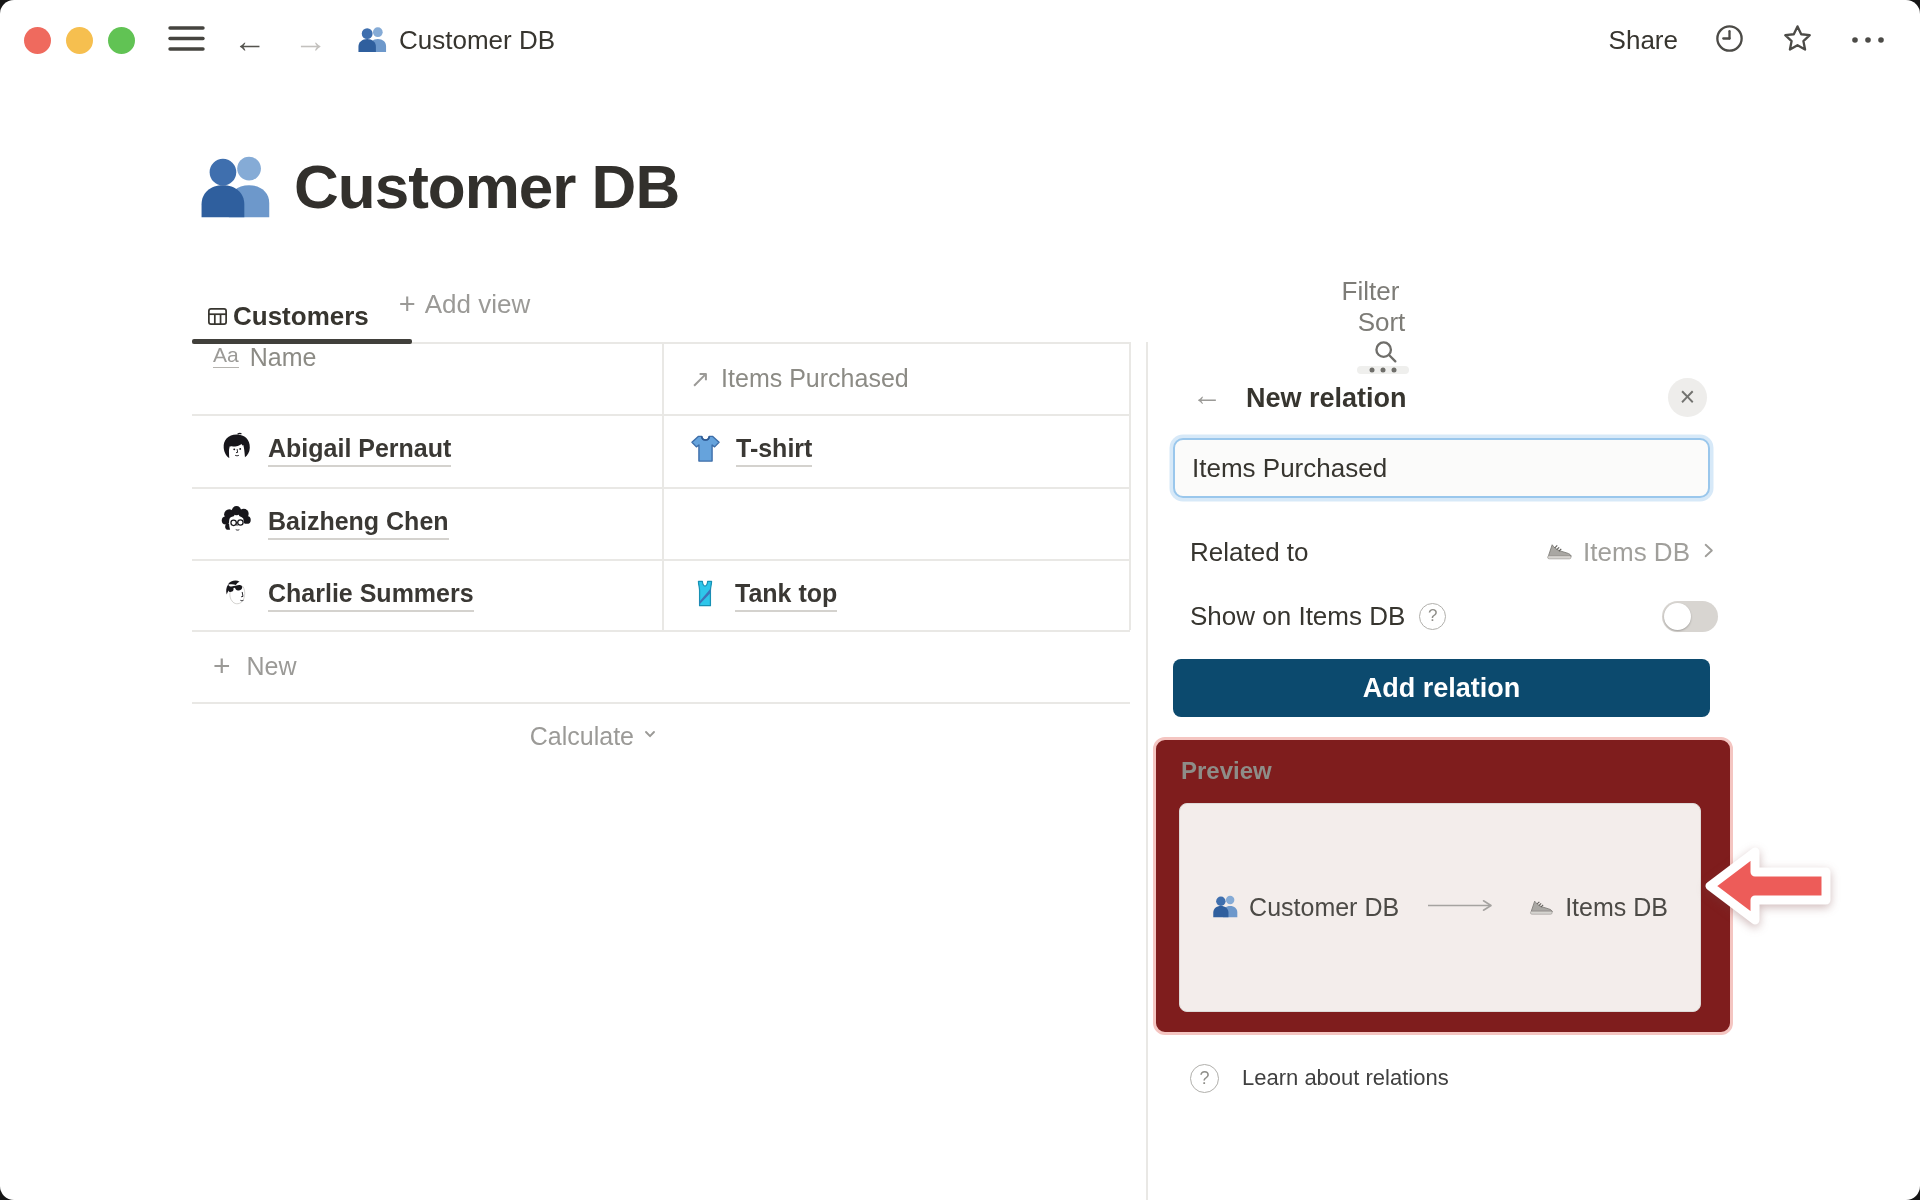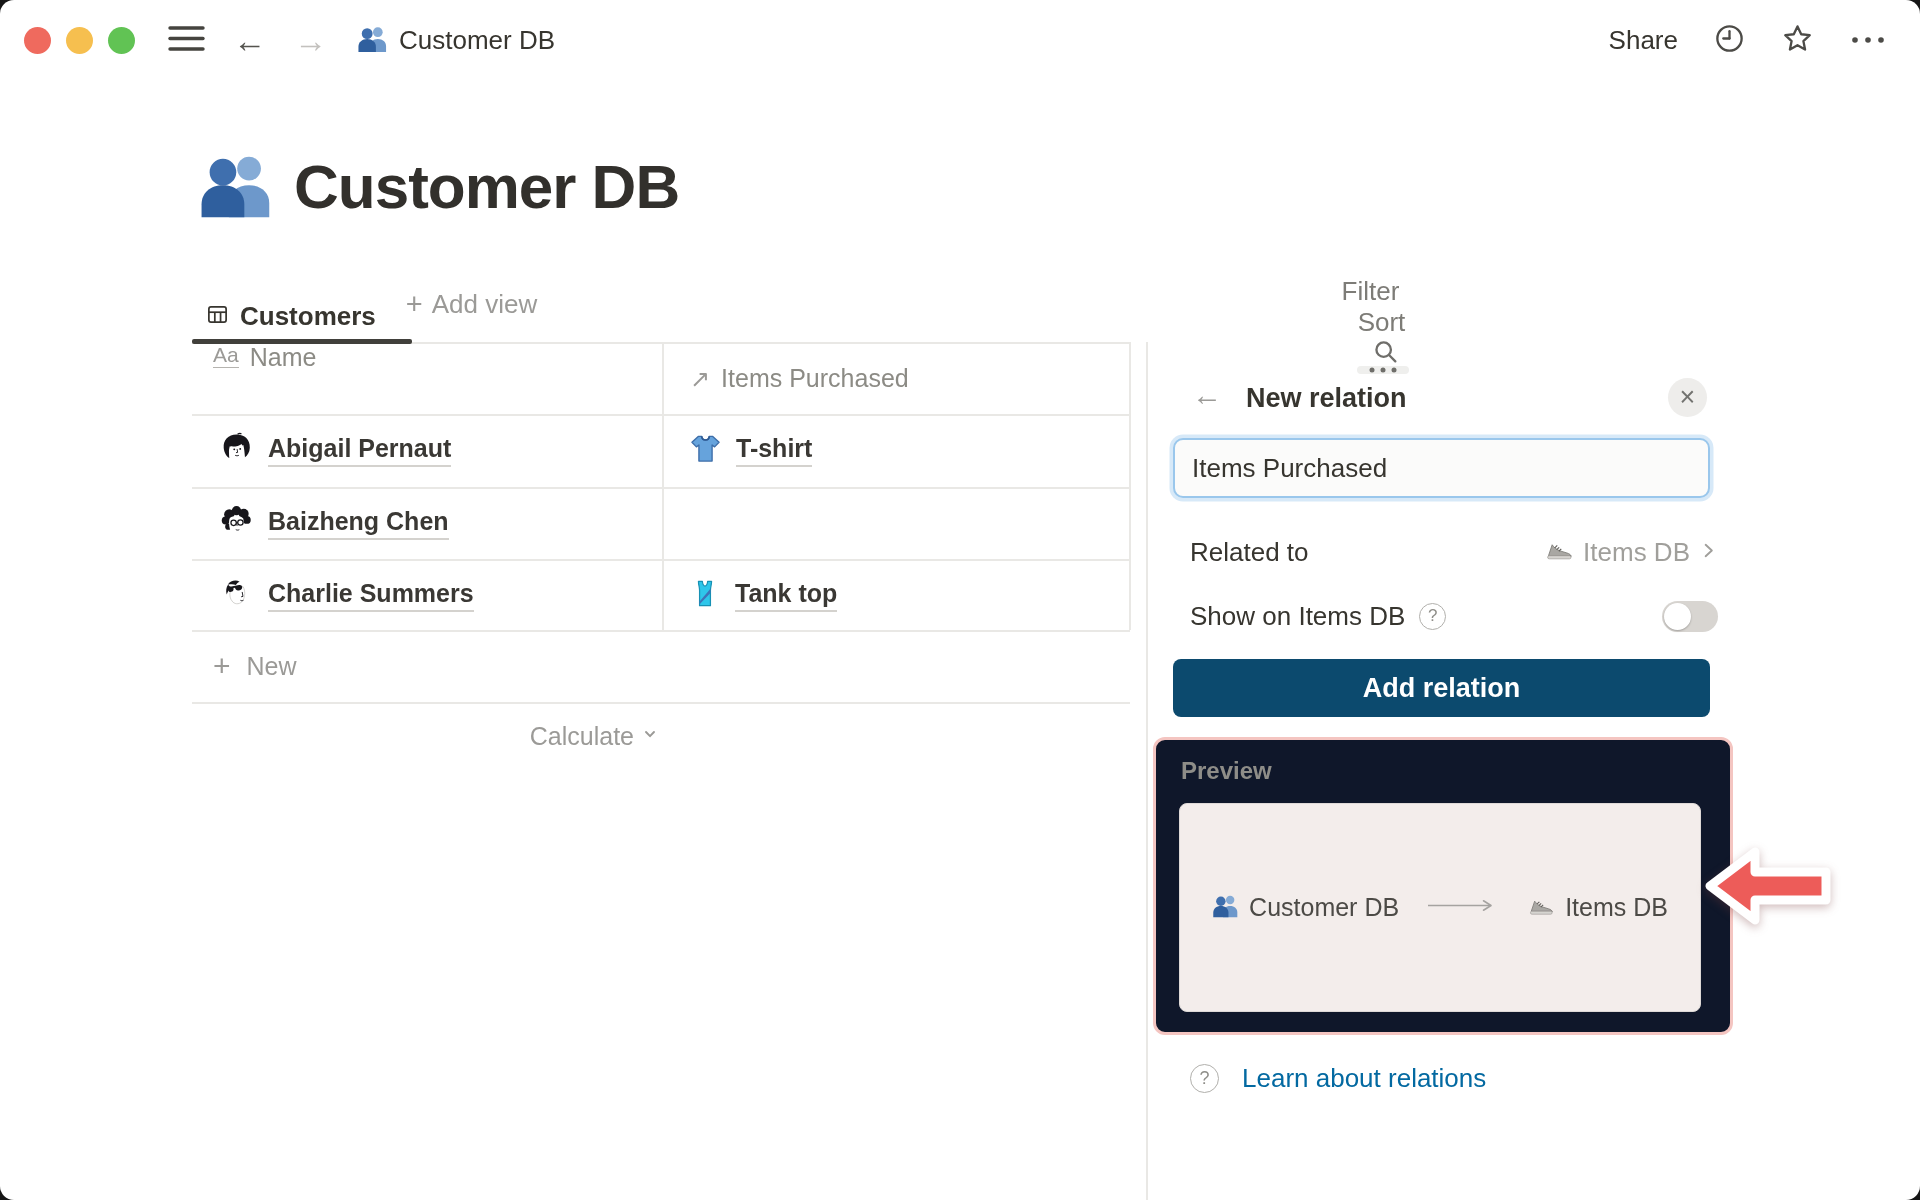--- a/index.html
+++ b/index.html
@@ -18,21 +18,21 @@
   .crumb-label { font-size:26px; color:#37352f; font-weight:500; }
   .topbar-right { position:absolute; right:34px; top:0; height:80px; display:flex; align-items:center; gap:36px; }
   .share-label { font-size:26px; color:#37352f; }
 
   
   .title-row { position:absolute; left:198px; top:146px; display:flex; align-items:center; gap:20px; }
   .page-title { font-size:62px; font-weight:700; color:#32302c; letter-spacing:-1px; }
 
   
   .views-left { position:absolute; left:206px; top:276px; height:56px; display:flex; align-items:center; }
-  .view-tab { display:flex; align-items:center; gap:11px;margin-top:24px; }
+  .view-tab { display:flex; align-items:flex-end; gap:4px;margin-top:24px; }
   .view-tab-label { font-size:26px; font-weight:700; color:#37352f; }
   .add-view { display:flex; align-items:center; gap:9px; margin-left:30px; }
   .add-view .plus { font-size:29px; color:#9b9a97; line-height:1; }
   .add-view-label { font-size:26px; color:#9b9a97; }
   .tab-underline { position:absolute; left:192px; top:339px; width:220px; height:4.5px; background:#41403b; border-radius:2px; z-index:3; }
   .toolbar-line { position:absolute; left:192px; top:342px; width:938px; height:1.5px; background:#e9e8e5; }
   .views-right { position:absolute; left:1288px; top:276px; height:56px; display:flex; align-items:center;flex-direction:column; }
   .tool-text { font-size:26px; color:#7d7c77; }
   .tool-sort { margin-left:22px; } .tool-search { margin-left:32px; display:flex; }
   .more-box { margin-left:26px; width:52px; height:52px; border-radius:9px; background:#efefed; display:flex; align-items:center; justify-content:center; }
@@ -73,29 +73,29 @@
   .related-value-label { font-size:26px; color:#a09f9b; }
   .showon-row { position:absolute; left:1190px; top:590px; width:528px; height:52px; display:flex; align-items:center; justify-content:space-between; }
   .showon-left { display:flex; align-items:center; gap:14px; }
   .qmark { width:27px; height:27px; border-radius:50%; border:1.7px solid #b1b0ac; color:#8f8e89; font-size:17px; display:flex; align-items:center; justify-content:center; }
   .toggle { width:56px; height:31px; border-radius:16px; background:#d8d5d1; position:relative; }
   .toggle-knob { position:absolute; left:2px; top:2px; width:27px; height:27px; border-radius:50%; background:#fff; box-shadow:0 1px 2px rgba(0,0,0,.25); }
   .add-btn { position:absolute; left:1173px; top:659px; width:537px; height:58px; border-radius:8px; background:#0c4a6e;
              display:flex; align-items:center; justify-content:center; font-size:27px; font-weight:700; color:#fff; }
 
   
-  .preview-box { position:absolute; left:1153px; top:737px; width:580px; height:298px; background:#0f172a; border:3px solid #f4c5c1; border-radius:12px; }
+  .preview-box { position:absolute; left:1153px; top:737px; width:580px; height:298px; background:#7f1d1d; border:3px solid #f4c5c1; border-radius:12px; }
   .preview-label { position:absolute; left:25px; top:17px; font-size:24px; font-weight:600; color:#8e8d88; }
   .preview-inner { position:absolute; left:23px; top:63px; width:522px; height:209px; background:#f3edeb; border:1.5px solid #ded9d7; border-radius:8px;
                    display:flex; align-items:center; justify-content:center; gap:0; }
   .pv-name { font-size:25px; color:#4c4a46; }
   .pv-gap-sm { width:10px; } .pv-gap-lg { width:28px; }
   .learn-row { position:absolute; left:1190px; top:1054px; height:48px; display:flex; align-items:center; gap:23px; }
   .learn-q { width:29px; height:29px; font-size:18px; }
-  .learn-label { font-size:26px; color:#0369a1; }
+  .learn-label { font-size:22px; color:#404040; }
   .red-arrow { position:absolute; left:1700px; top:839px; }
   .red-arrow svg { filter:drop-shadow(0 3px 5px rgba(120,60,60,.35)); }
 </style>
 </head>
 <body>
 
 <div class="window">
 
   <div class="topbar-left">
     <div class="tl tl-red"></div>

